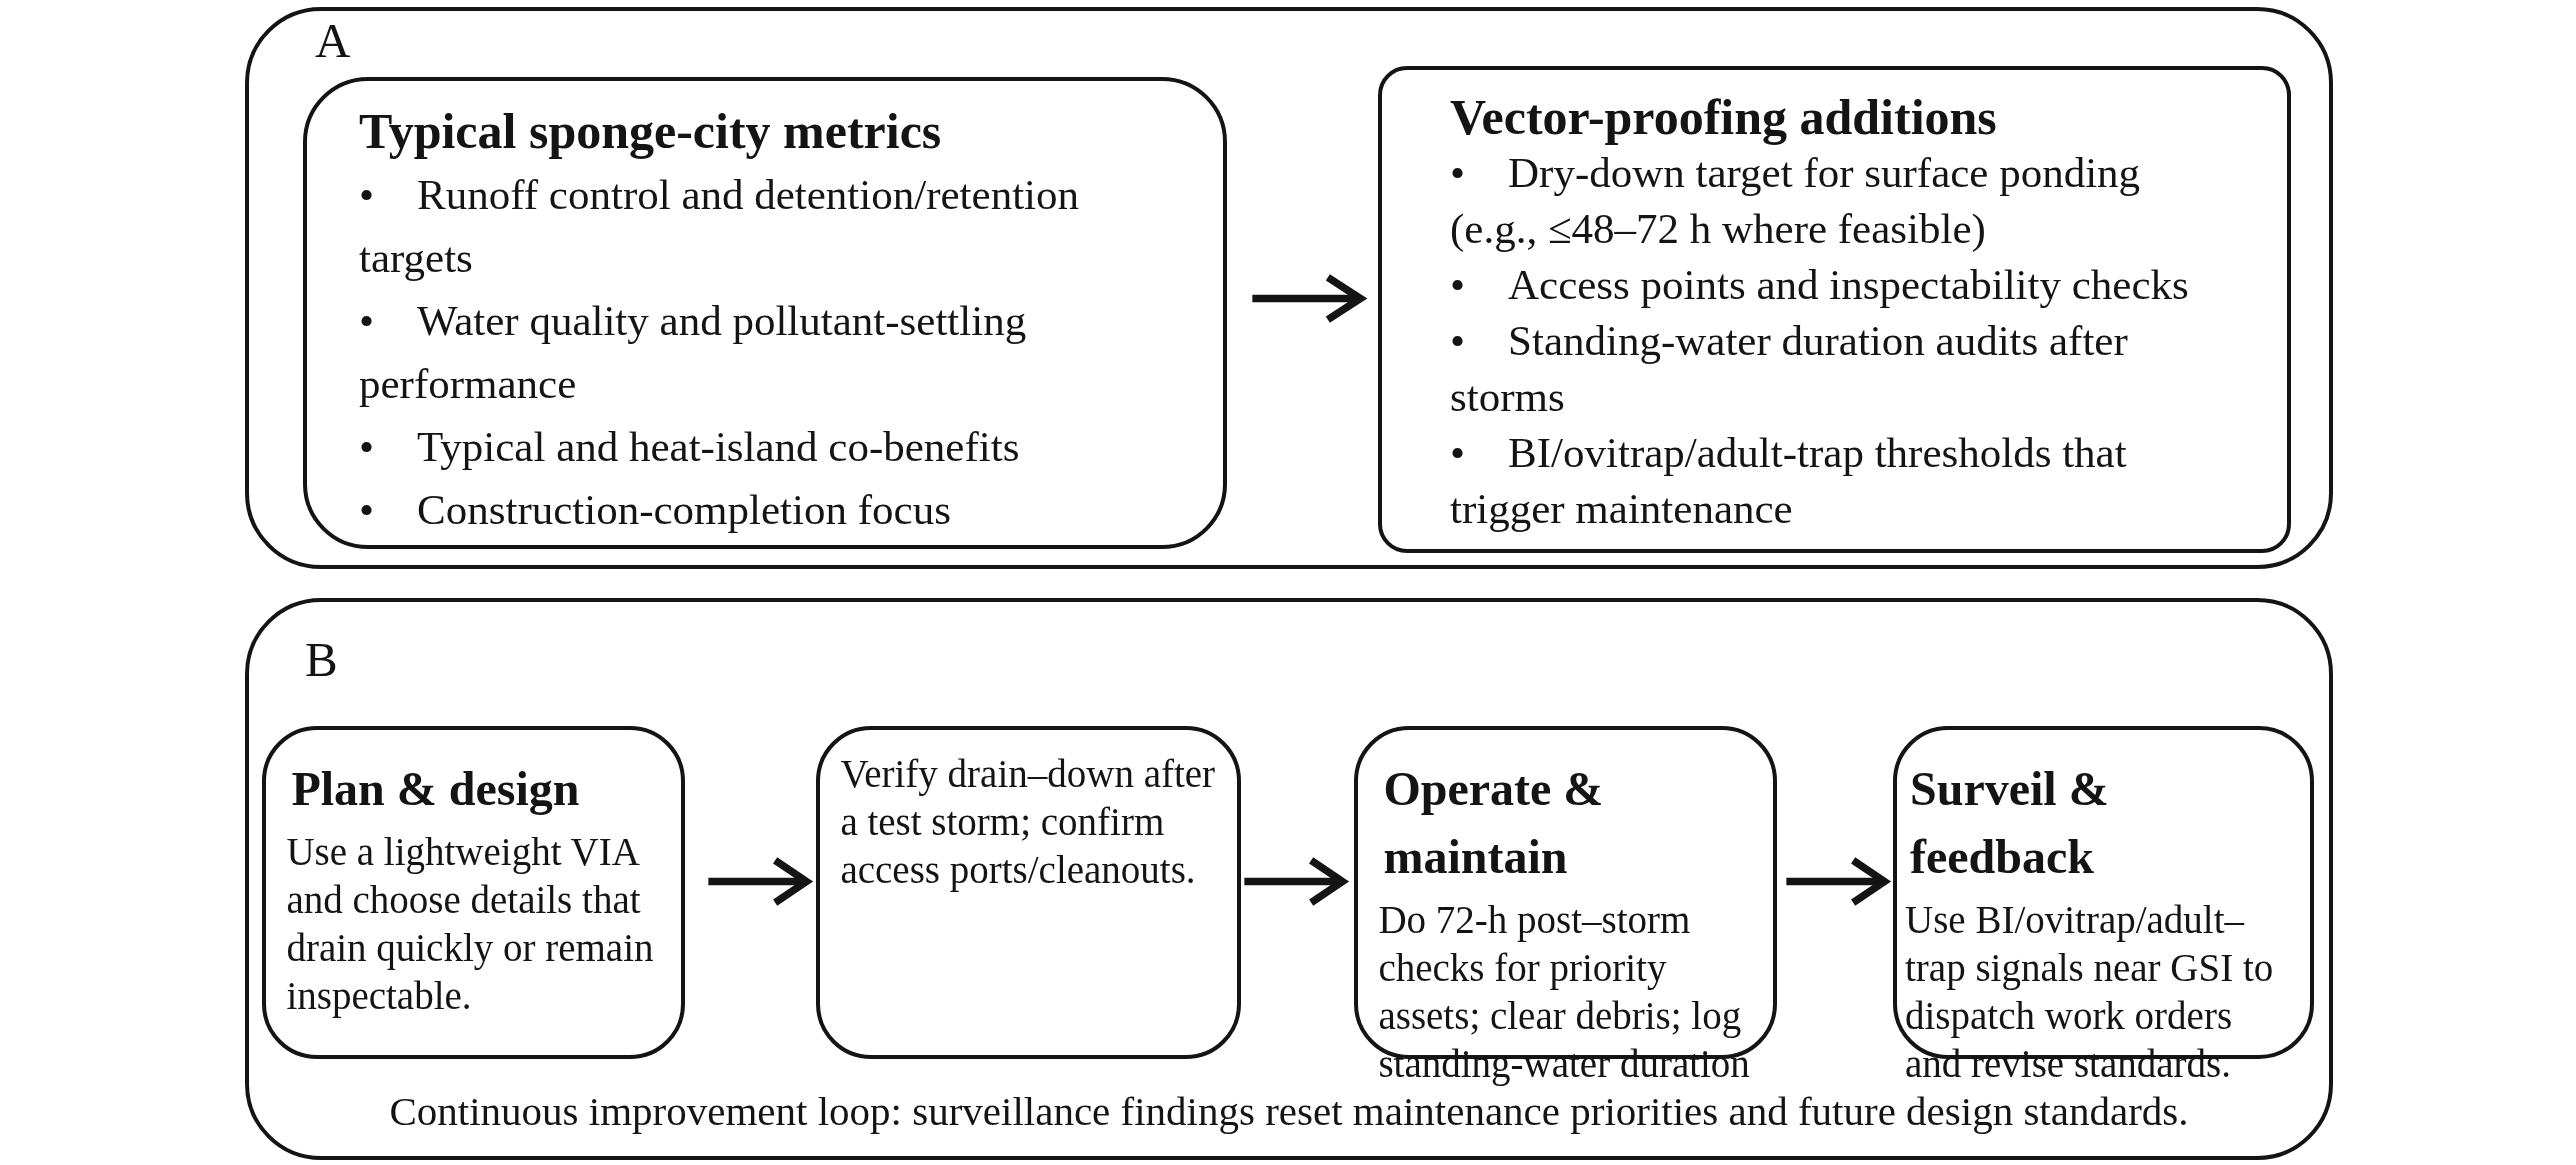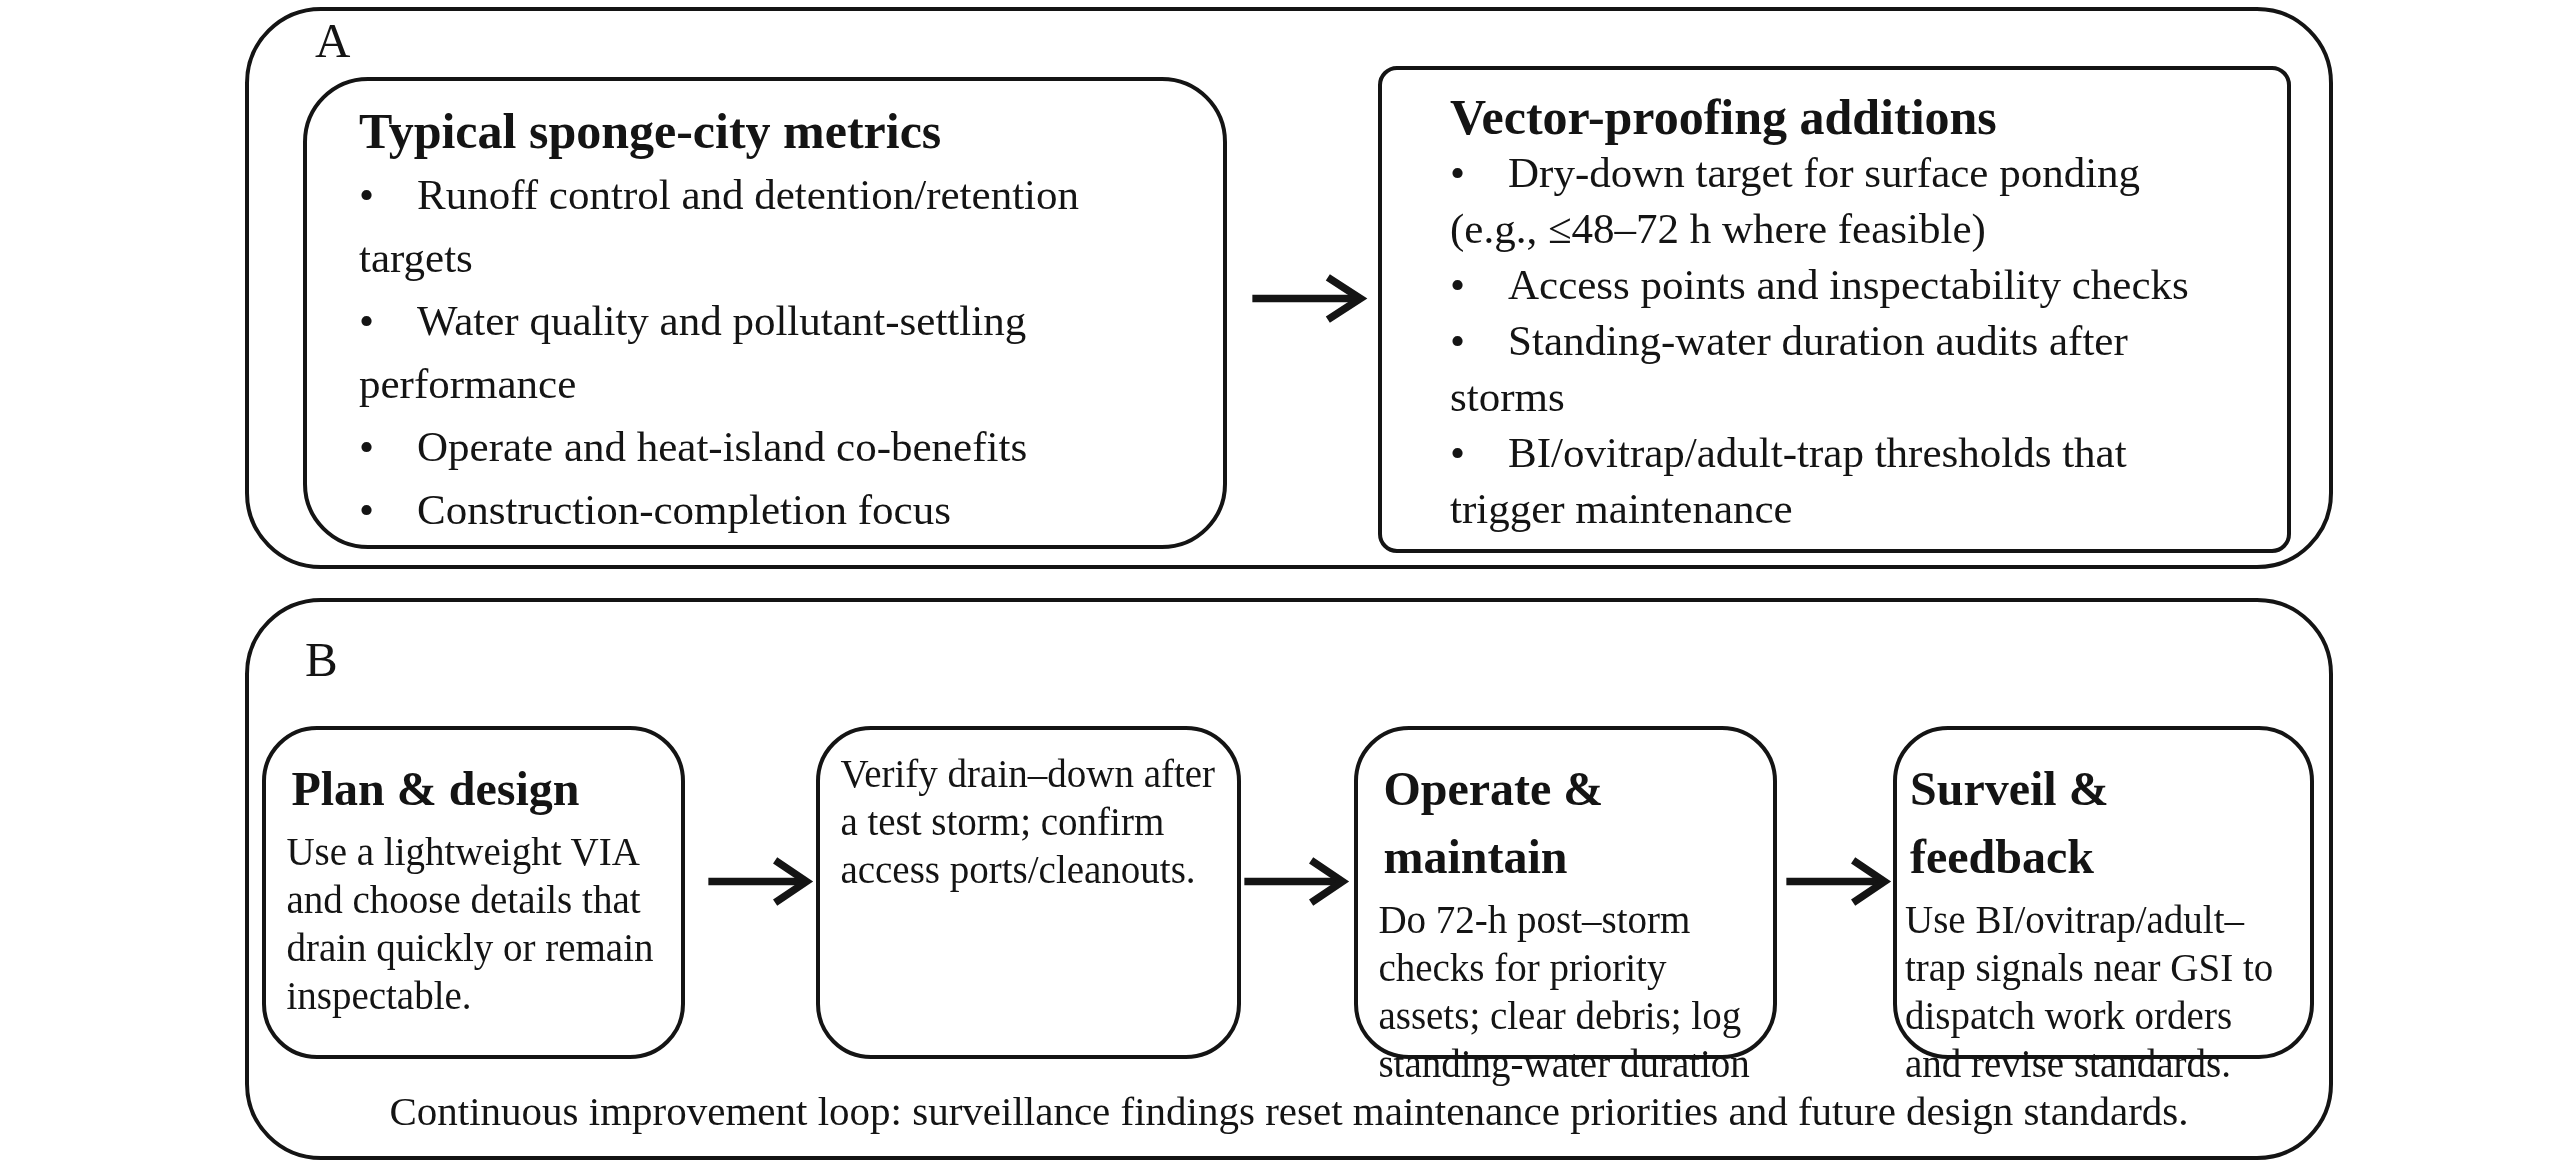--- a/index.html
+++ b/index.html
@@ -41,21 +41,21 @@
     background: #ffffff;
   }
   
   #boxA1 {
     left: 303px; top: 77px; width: 924px; height: 472px;
     border-radius: 65px;
     padding: 19px 24.5px 0 52px;
   }
   #boxA2 {
     left: 1378px; top: 66px; width: 913px; height: 487px;
-    border-radius: 19px;
+    border-radius: 29px;
     padding: 19px 16.4px 0 68px;
   }
   .a-title {
     margin: 0;
     font-size: 50px;
     font-weight: bold;
     white-space: pre-line;
   }
   #boxA1 .a-title, #boxA1 .bullet { line-height: 63px; }
   #boxA2 .a-title, #boxA2 .bullet { line-height: 56px; }
@@ -111,21 +111,21 @@
 
   <section class="panel" id="panelA"></section>
   <div class="panel-label" id="labelA">A</div>
 
   <div class="round-box" id="boxA1">
     <h2 class="a-title">Typical sponge-city metrics</h2>
     <p class="bullet">• Runoff control and detention/retention
 targets</p>
     <p class="bullet">• Water quality and pollutant-settling
 performance</p>
-    <p class="bullet">• Operate and heat-island co-benefits</p>
+    <p class="bullet">• Typical and heat-island co-benefits</p>
     <p class="bullet">• Construction-completion focus</p>
   </div>
 
   <div class="arrow" style="left:1251px; top:271px;">
     <svg width="119" height="55" viewBox="0 0 175 80" aria-hidden="true">
       <line x1="2" y1="40" x2="155" y2="40" stroke="#141414" stroke-width="11"></line>
       <polyline points="113,9 161,40 113,71" fill="none" stroke="#141414" stroke-width="11"></polyline>
     </svg>
   </div>
 

